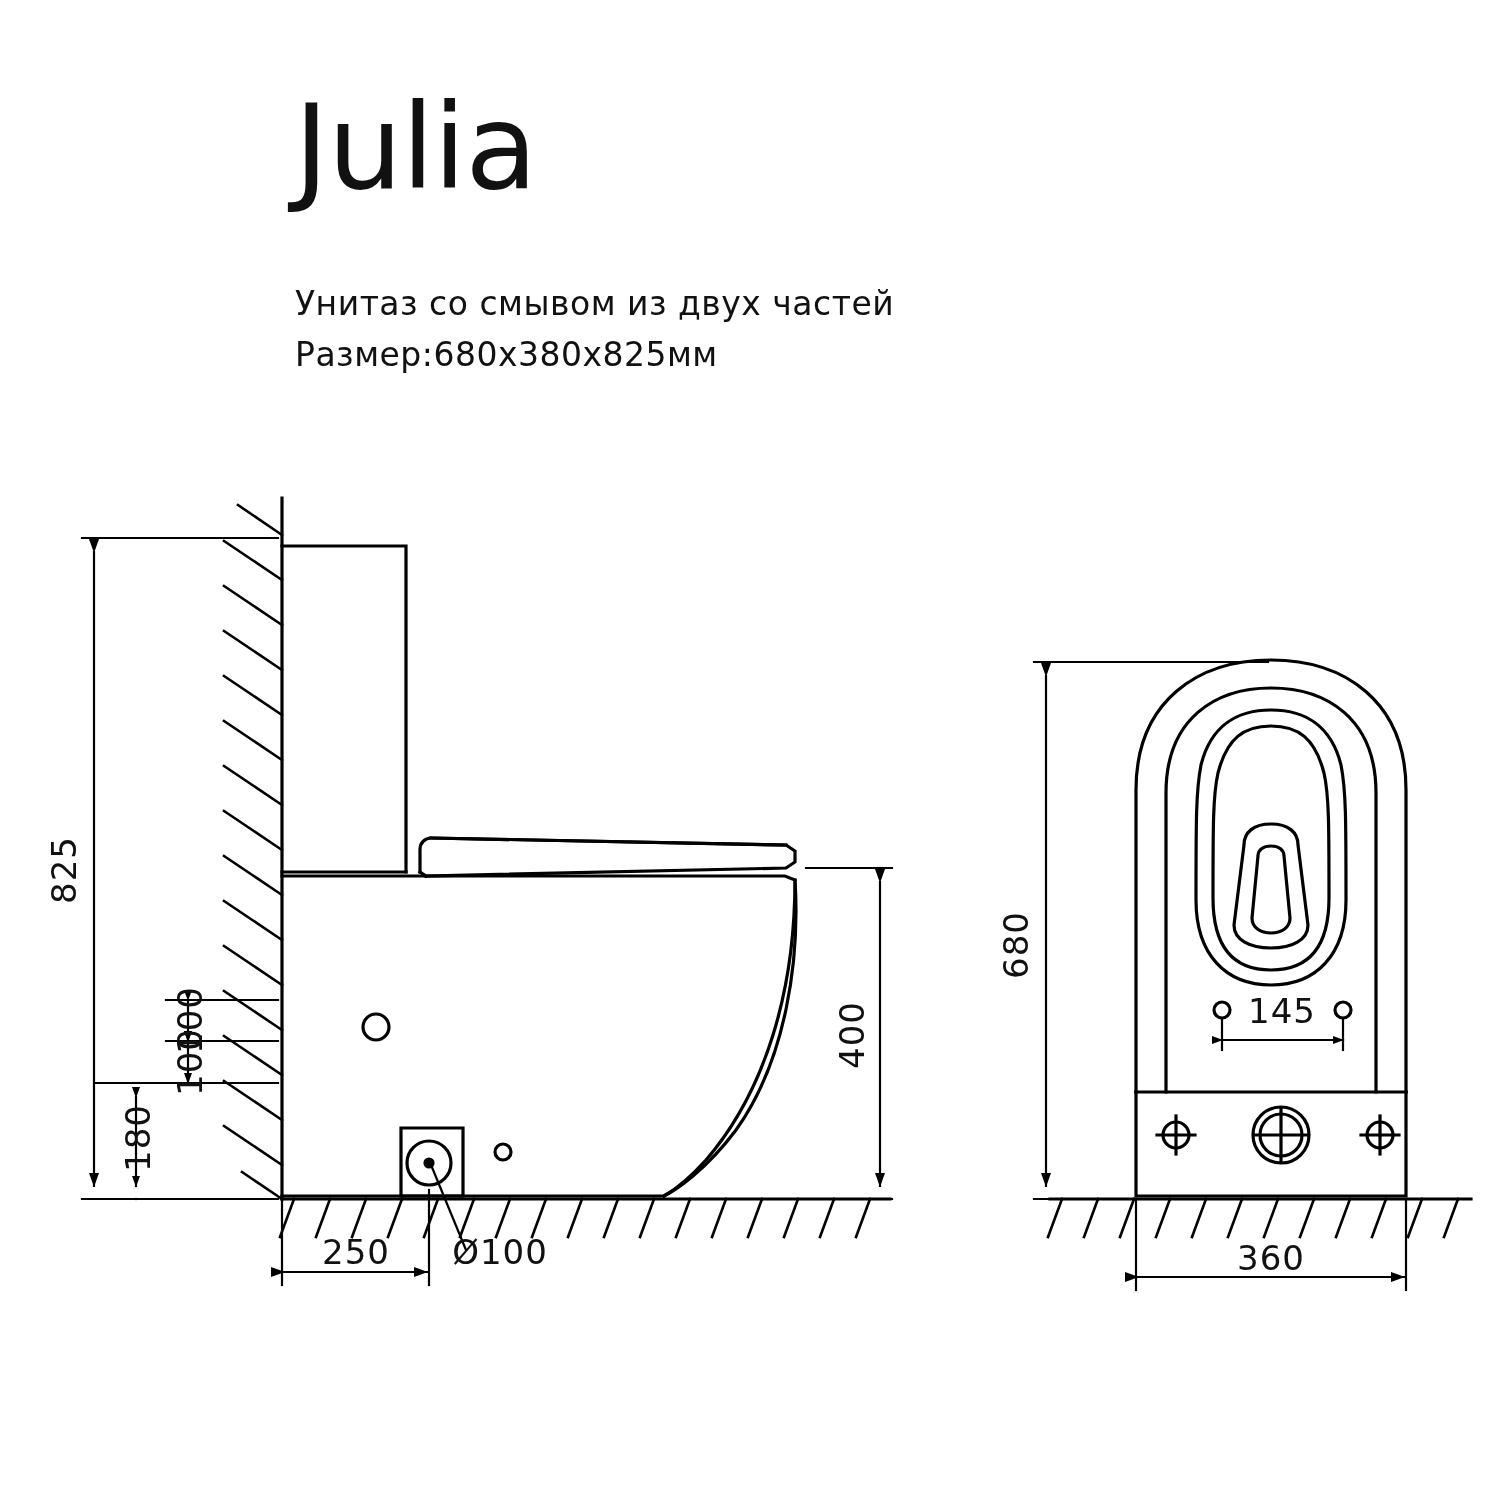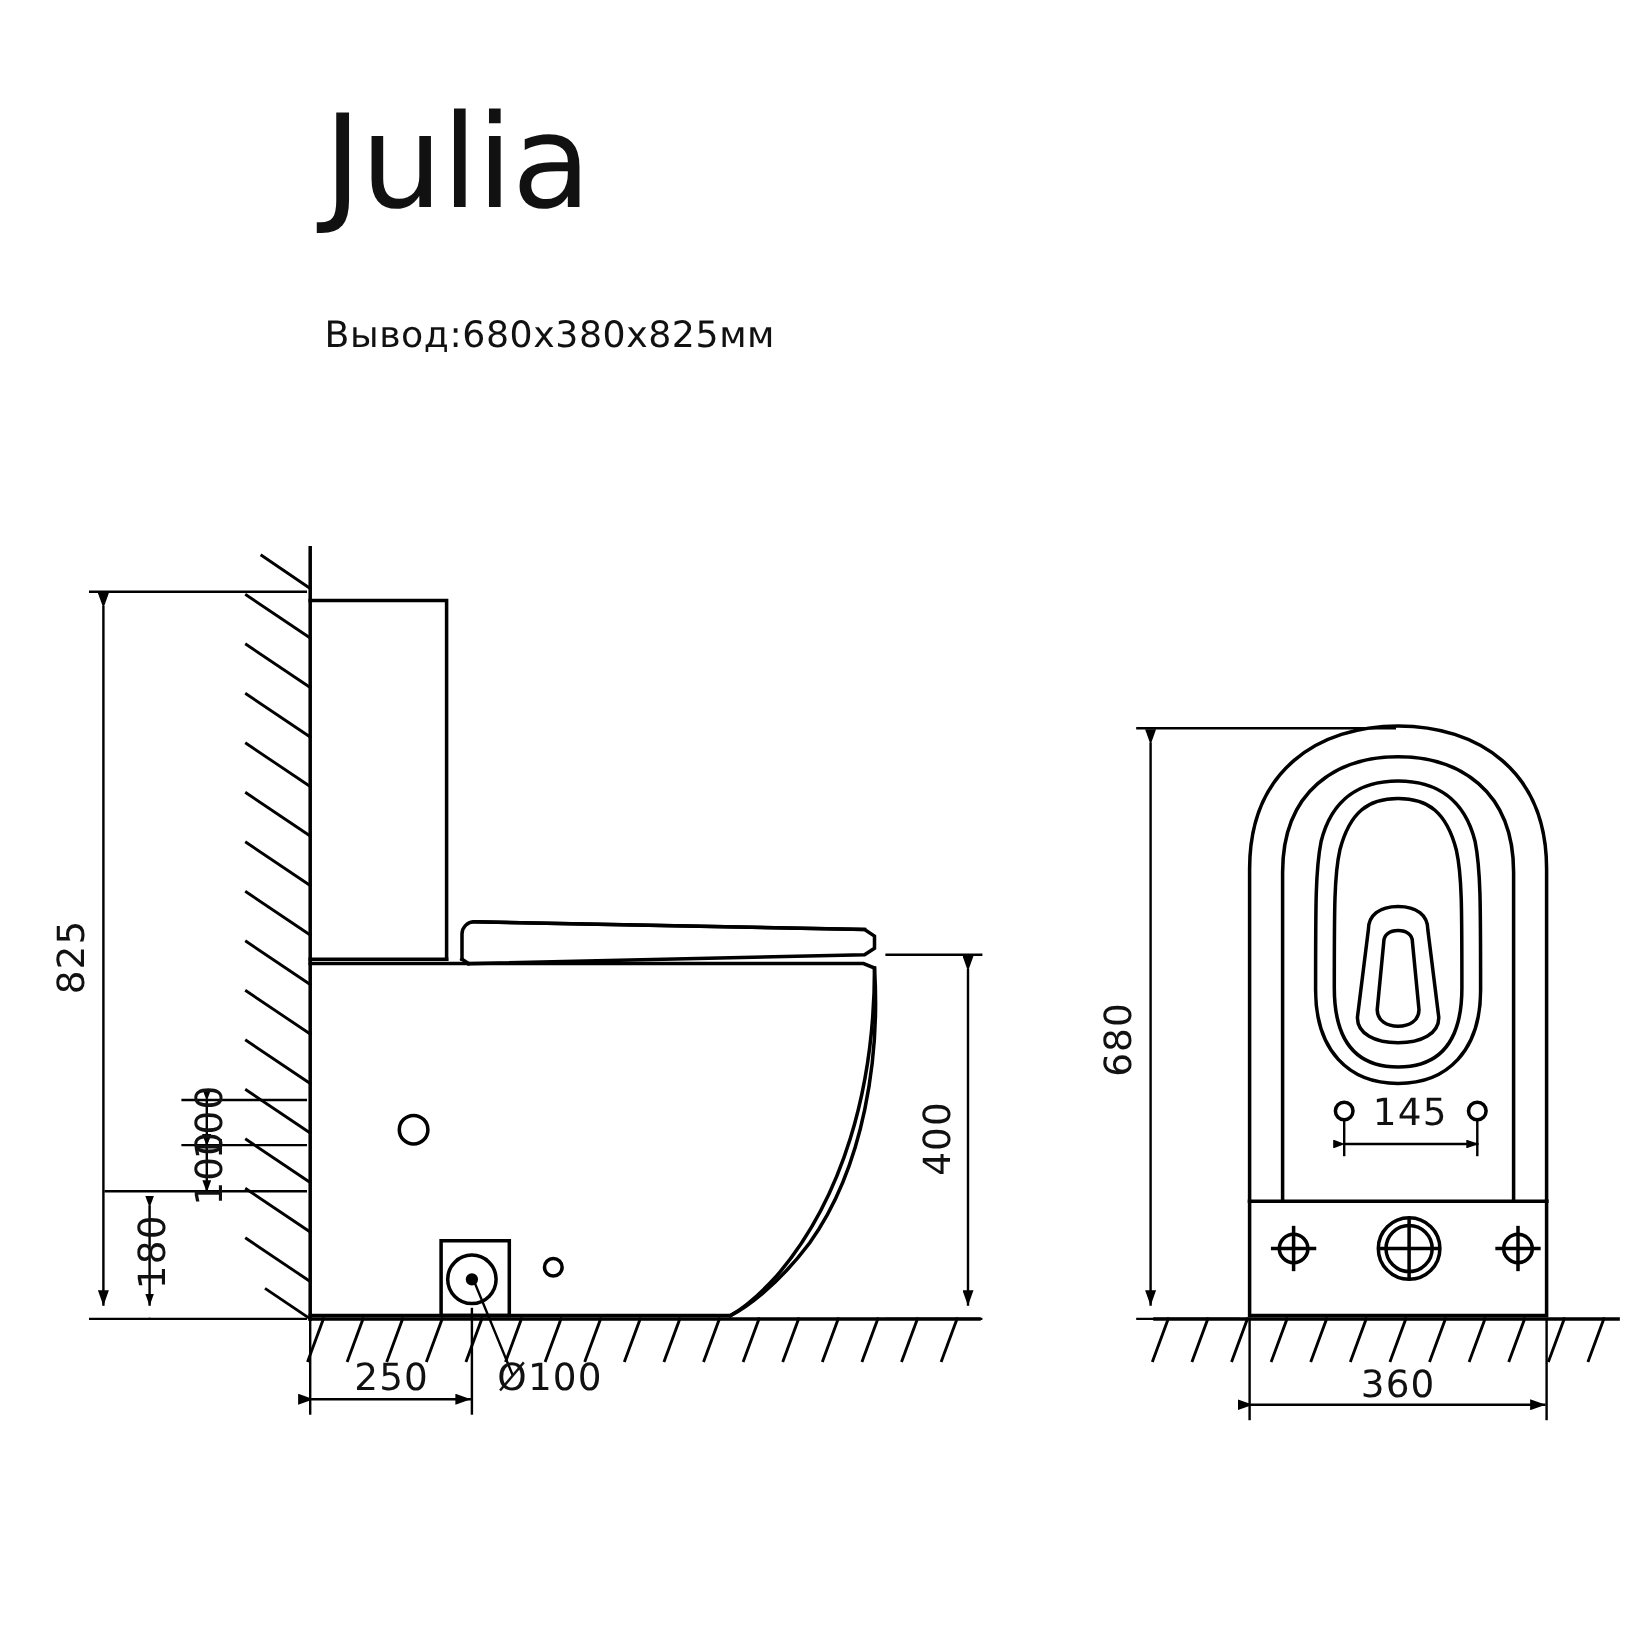--- a/index.html
+++ b/index.html
@@ -12,21 +12,22 @@
   .dimtext{font-family:"DejaVu Sans",sans-serif;font-size:34px;fill:#111;letter-spacing:1px;}
 </style>
 </head>
 <body>
 
 <div class="stage">
 
   <div class="title">Julia</div>
 
   <div class="specs">
-    <div>Вывод:680x380x825мм</div>
+    <div>Унитаз со смывом из двух частей</div>
+    <div>Размер:680x380x825мм</div>
   </div>
 
   <svg width="1499" height="1500" viewBox="0 0 1499 1500">
     <defs>
       <marker id="arr" markerWidth="14" markerHeight="10" refX="13" refY="5" orient="auto" markerUnits="userSpaceOnUse">
         <path d="M0,0 L14,5 L0,10 z" fill="#000"></path>
       </marker>
       <marker id="arrS" markerWidth="11" markerHeight="8" refX="10" refY="4" orient="auto" markerUnits="userSpaceOnUse">
         <path d="M0,0 L11,4 L0,8 z" fill="#000"></path>
       </marker>

